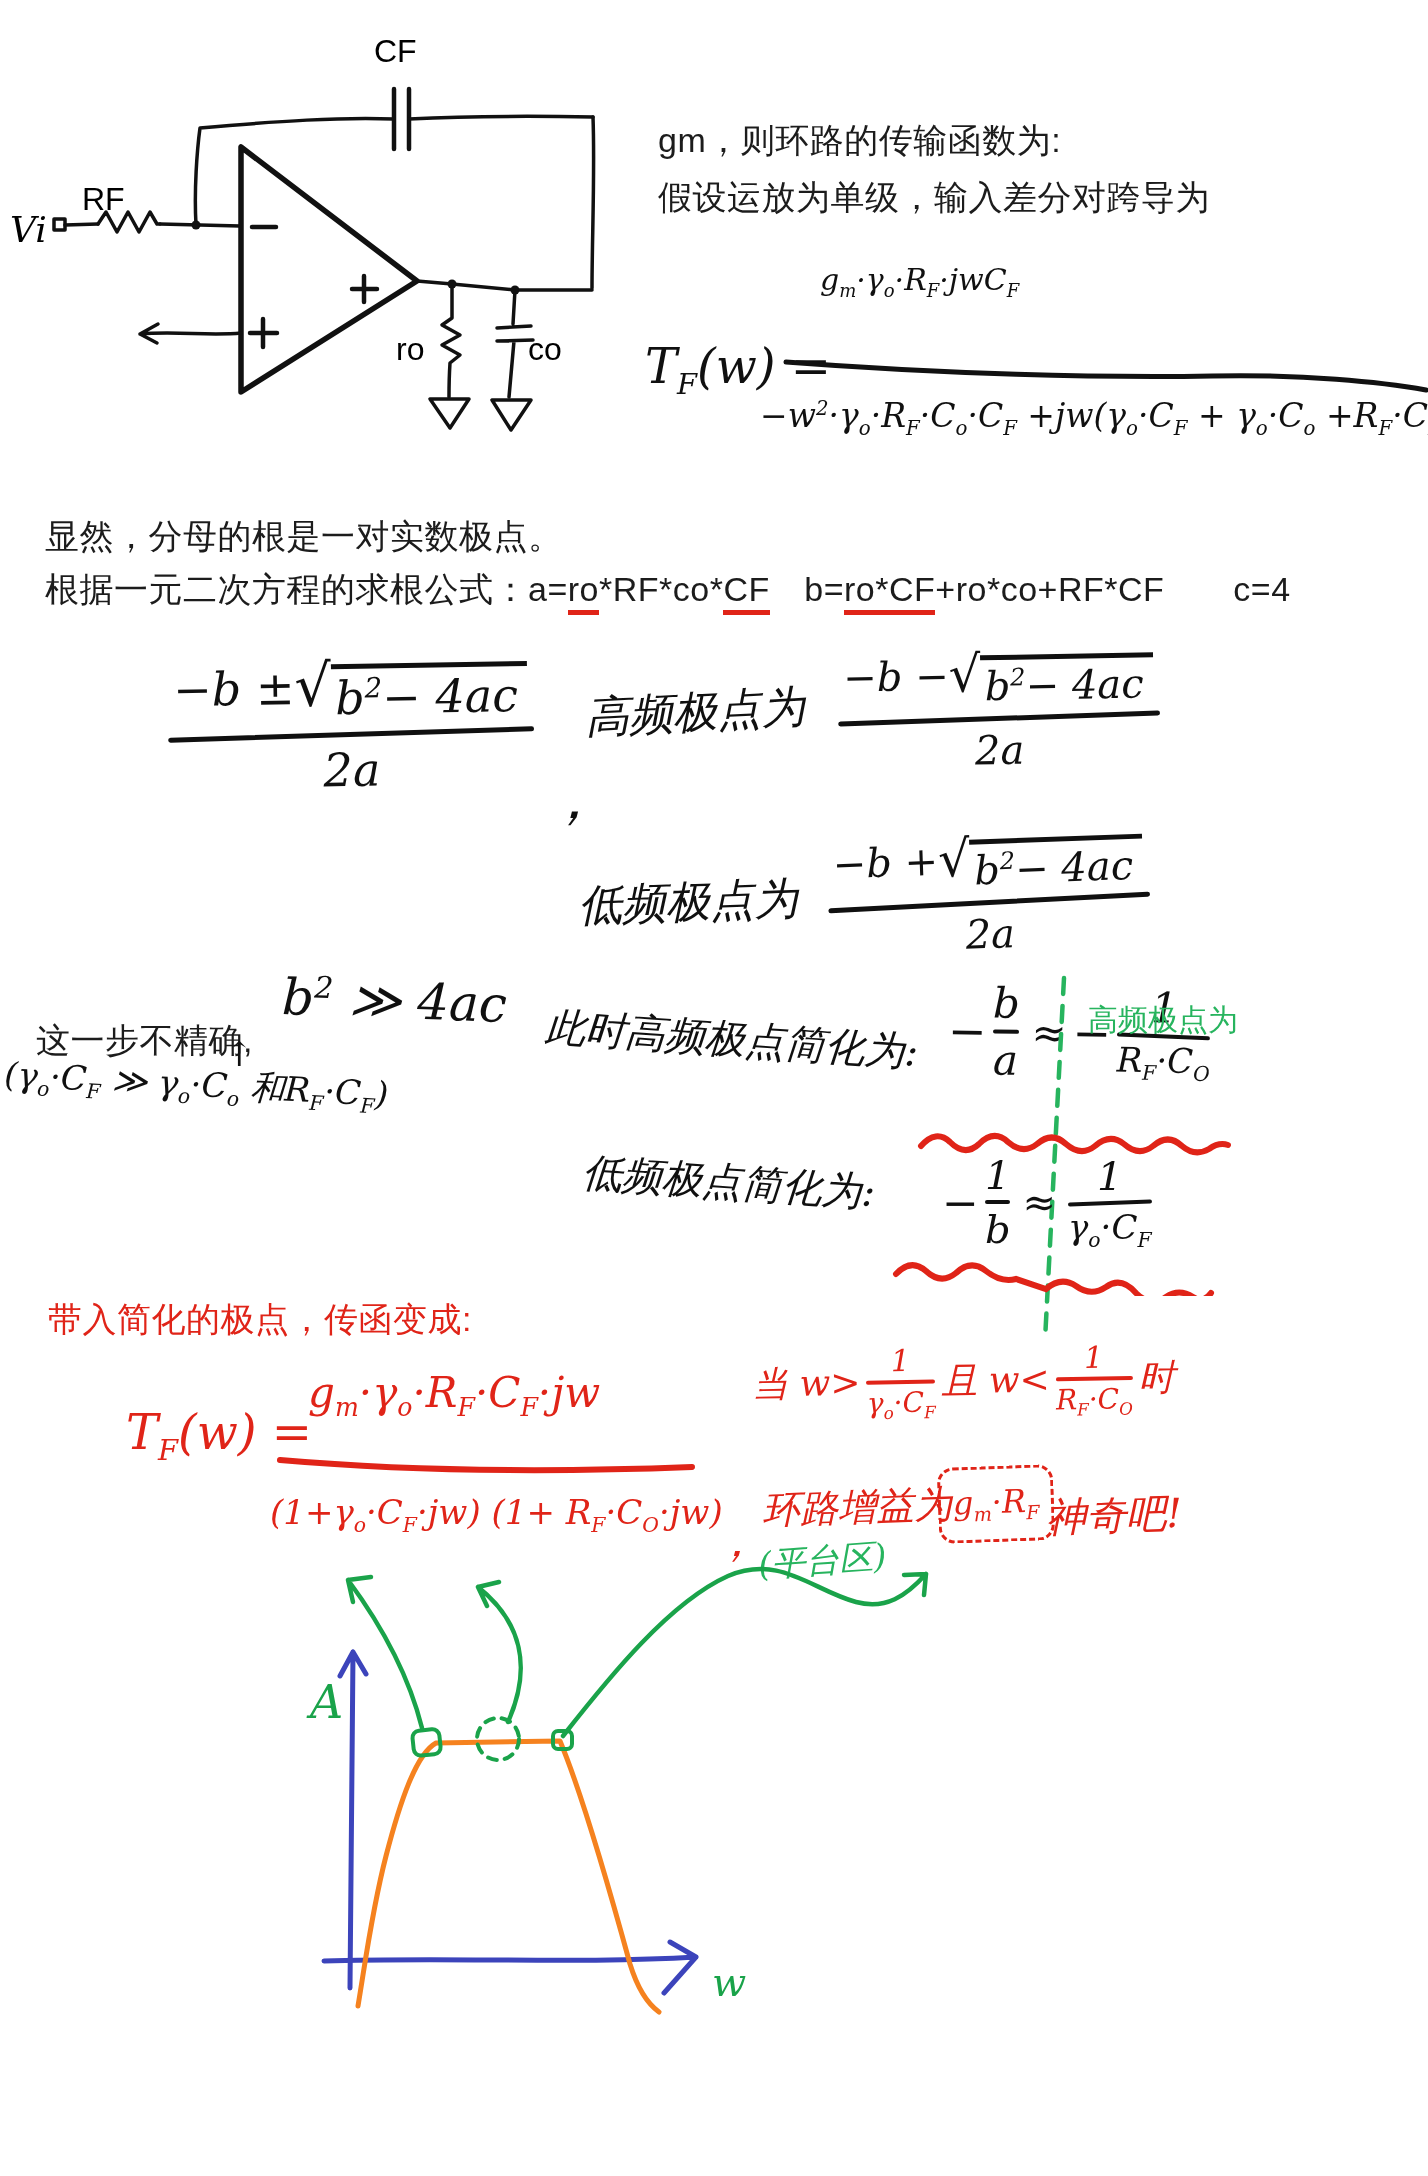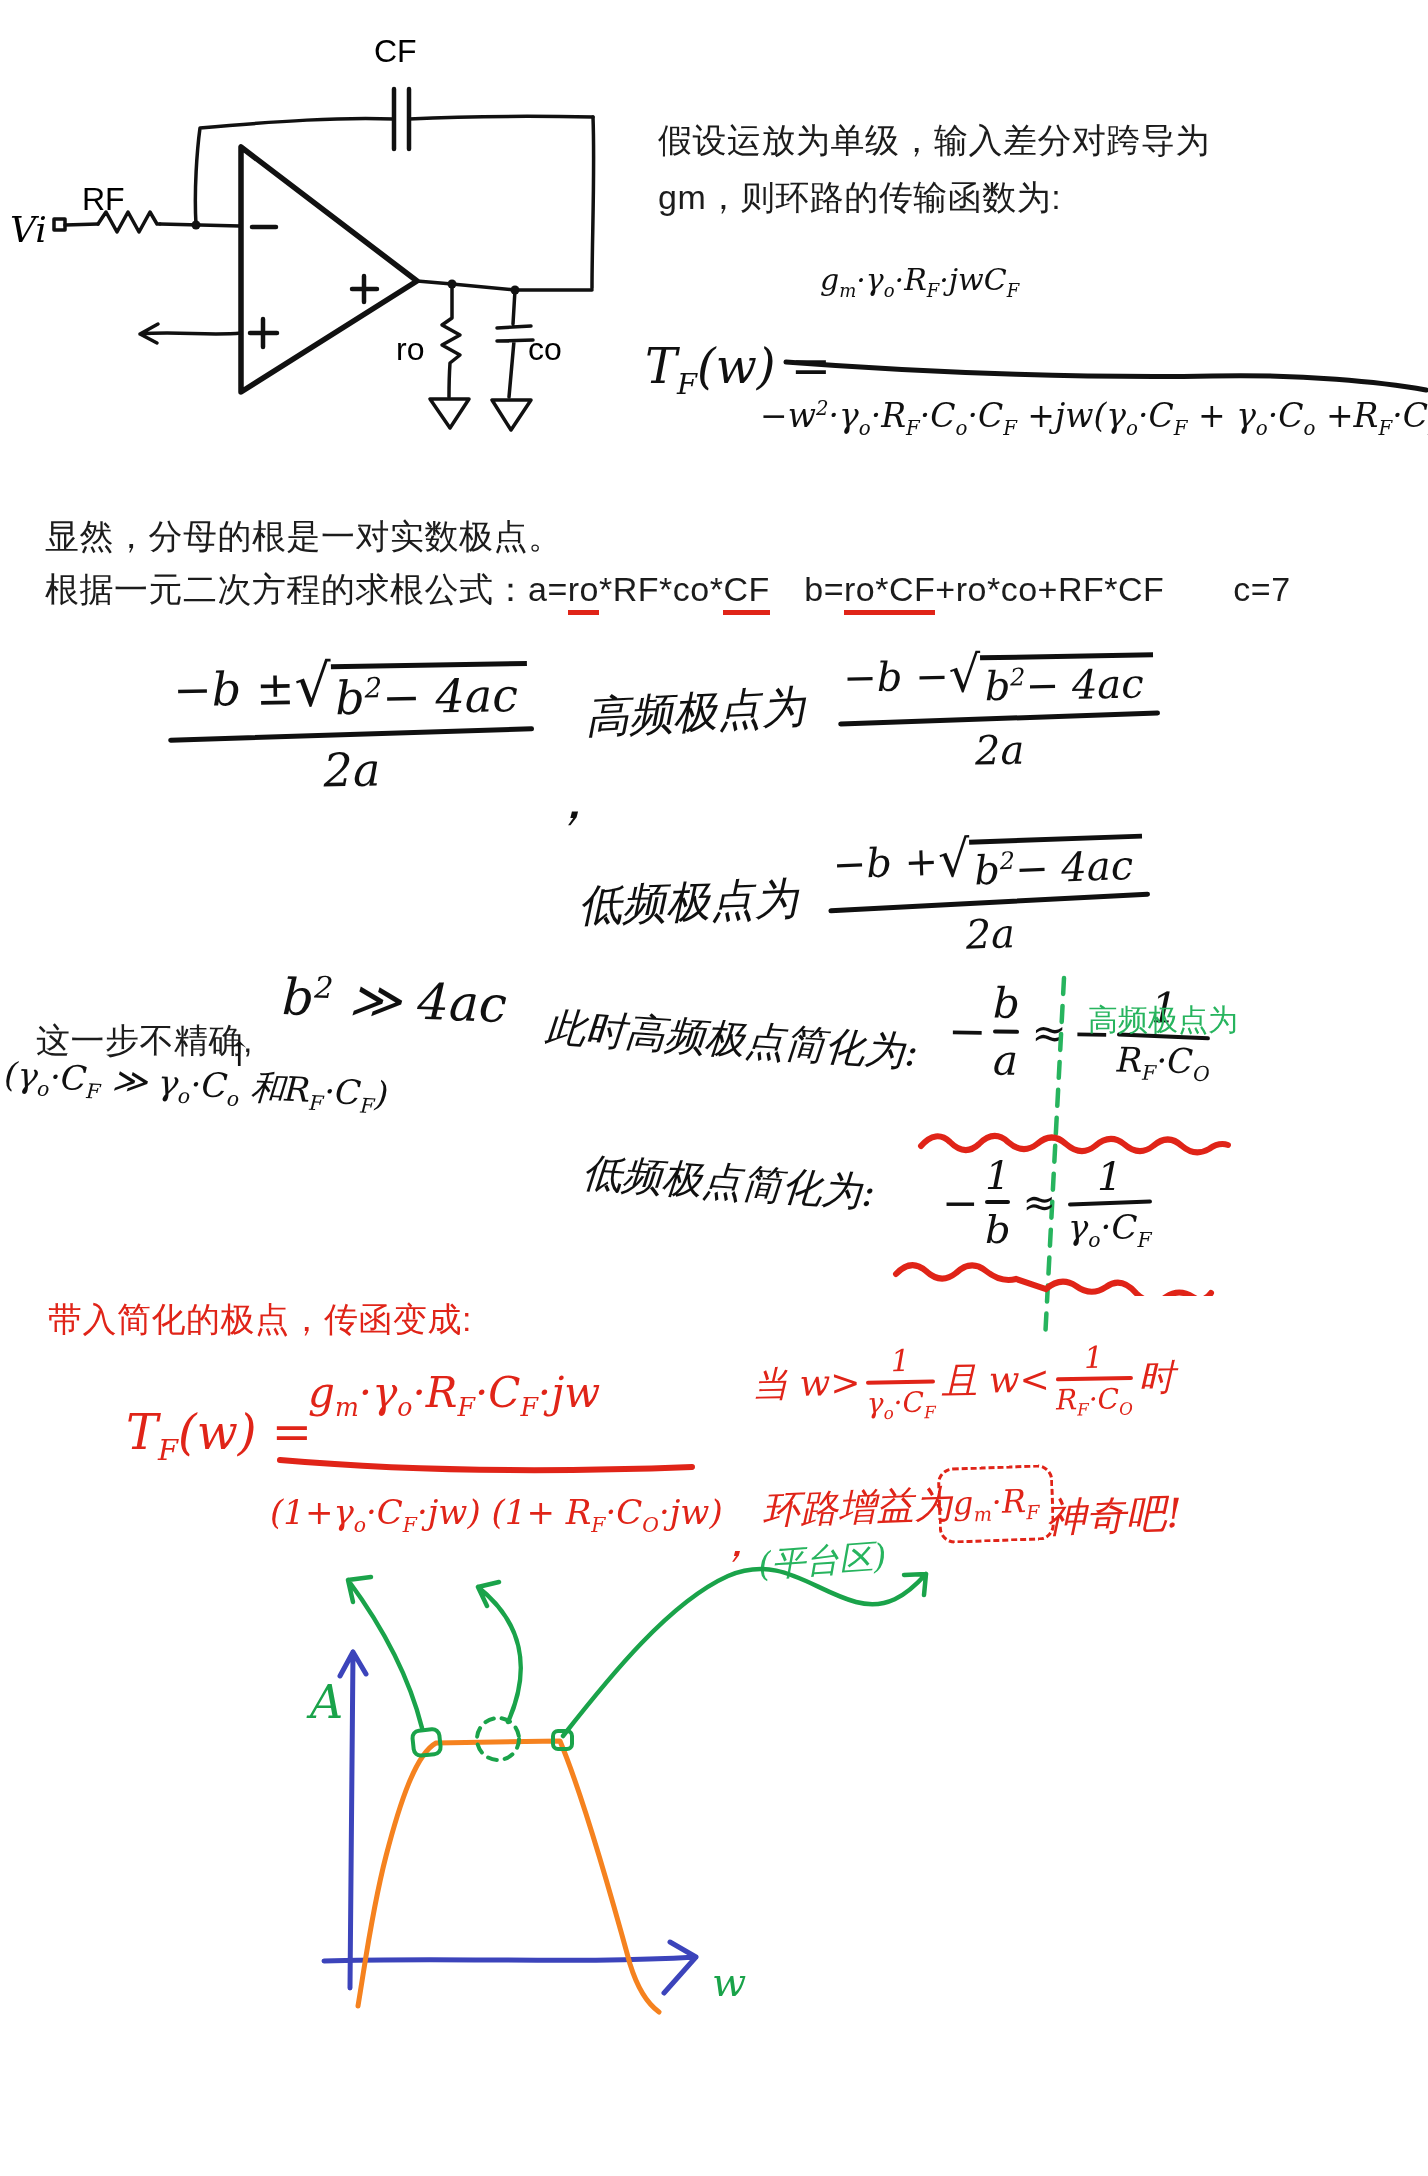--- a/index.html
+++ b/index.html
@@ -61,33 +61,33 @@
   <circle cx="452" cy="284" r="4.5" fill="#111"></circle>
   <circle cx="515" cy="290" r="4.5" fill="#111"></circle>
   <text x="10" y="242" font-size="36" font-style="italic" font-family="DejaVu Serif, serif">Vi</text>
   <text x="82" y="210" font-size="32">RF</text>
   <text x="374" y="62" font-size="32">CF</text>
   <text x="396" y="360" font-size="32">ro</text>
   <text x="528" y="360" font-size="32">co</text>
 </svg>
 
 <div class="abs printed" style="left:658px;top:112px;line-height:57px">
+  <div>gm，则环路的传输函数为:</div>
   <div>假设运放为单级，输入差分对跨导为</div>
-  <div>gm，则环路的传输函数为:</div>
 </div>
 
 <div class="abs hw" style="left:645px;top:338px;font-size:48px">T<sub>F</sub>(w) =</div>
 <div class="abs hw" style="left:820px;top:262px;font-size:30px">g<sub>m</sub>·γ<sub>o</sub>·R<sub>F</sub>·jwC<sub>F</sub></div>
 <svg class="abs" style="left:782px;top:350px" width="648" height="46">
   <path d="M4,12 C160,24 320,28 430,26 C520,24 600,32 644,40" stroke="#111" stroke-width="5" fill="none" stroke-linecap="round"></path>
 </svg>
 <div class="abs hw" style="left:760px;top:396px;font-size:33px">−w<sup>2</sup>·γ<sub>o</sub>·R<sub>F</sub>·C<sub>o</sub>·C<sub>F</sub> +jw(γ<sub>o</sub>·C<sub>F</sub> + γ<sub>o</sub>·C<sub>o</sub> +R<sub>F</sub>·C<sub>F</sub>)+ 1</div>
 
 <div class="abs printed" style="left:45px;top:514px">显然，分母的根是一对实数极点。</div>
-<div class="abs printed" style="left:45px;top:567px"><span>根据一元二次方程的求根公式：</span><span>a=</span><span class="rmark">ro</span><span>*RF*co*</span><span class="rmark">CF</span><span>　</span><span>b=</span><span class="rmark">ro*CF</span><span>+ro*co+RF*CF</span><span>　　</span><span>c=7</span>
+<div class="abs printed" style="left:45px;top:567px"><span>根据一元二次方程的求根公式：</span><span>a=</span><span class="rmark">ro</span><span>*RF*co*</span><span class="rmark">CF</span><span>　</span><span>b=</span><span class="rmark">ro*CF</span><span>+ro*co+RF*CF</span><span>　　</span><span>c=4</span>
 </div>
 
 <div class="abs hw" style="left:168px;top:660px;font-size:46px;transform:rotate(-1deg)">
   <div class="bigfrac">
     <div class="fnum">
         <span>−b ± </span>
         <span class="rt">√</span>
         <span class="ov">b<sup>2</sup>− 4ac</span>
       </div>
     <div class="fbar" style="transform:rotate(-0.8deg)"></div>

